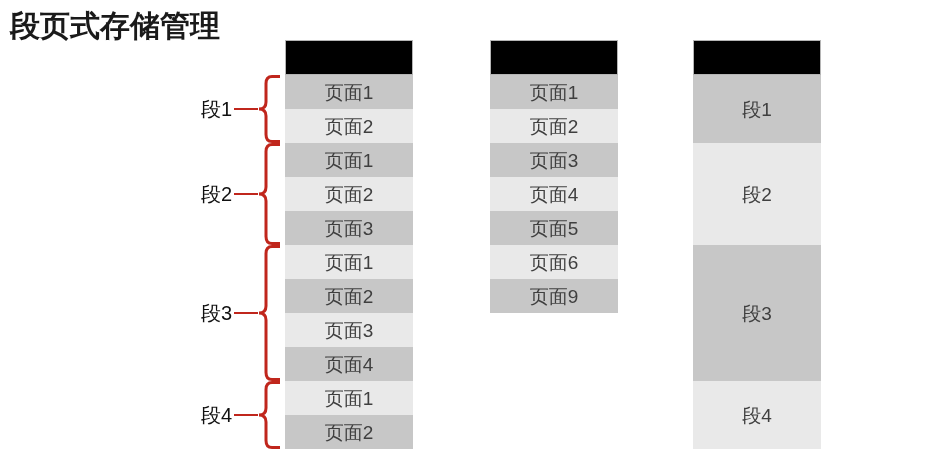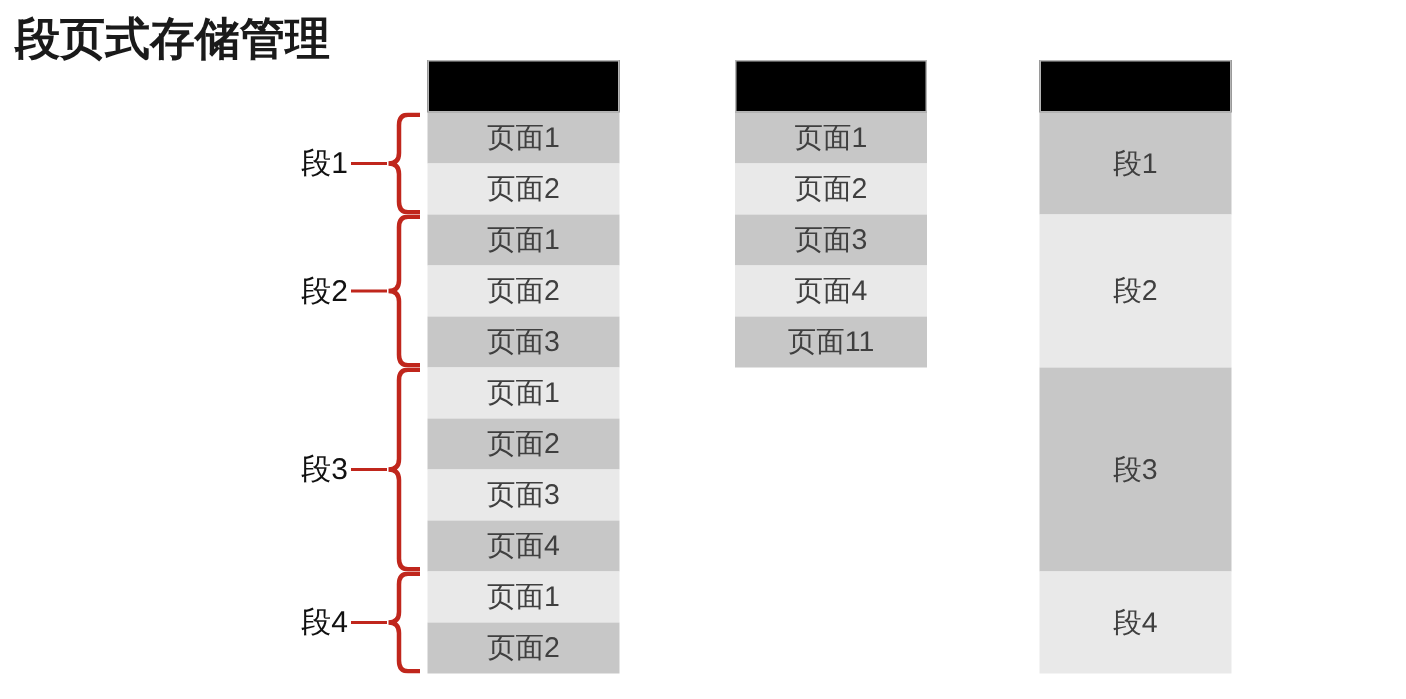--- a/index.html
+++ b/index.html
@@ -157,21 +157,23 @@
       </div>
   </div>
 
   <div id="col-pages-physical" class="column">
     <div class="col-header"></div>
     <div id="col2-cells">
         <div class="cell dark">页面1</div>
         <div class="cell light">页面2</div>
         <div class="cell dark">页面3</div>
         <div class="cell light">页面4</div>
-        <div class="cell dark">页面11</div>
+        <div class="cell dark">页面5</div>
+        <div class="cell light">页面6</div>
+        <div class="cell dark">页面9</div>
       </div>
   </div>
 
   <div id="col-segments" class="column">
     <div class="col-header"></div>
     <div id="col3-cells">
         <div class="seg-block dark" style="height: 68px;">段1</div>
         <div class="seg-block light" style="height: 102px;">段2</div>
         <div class="seg-block dark" style="height: 136px;">段3</div>
         <div class="seg-block light" style="height: 68px;">段4</div>

